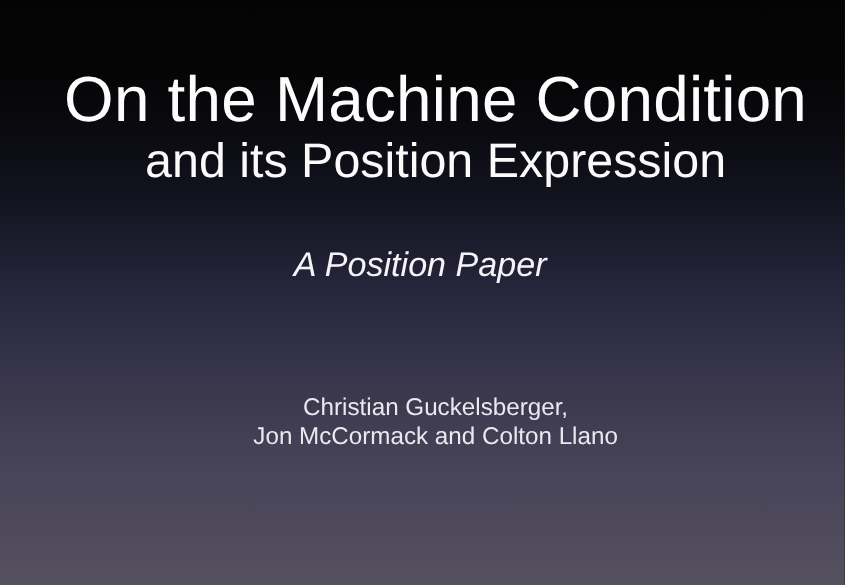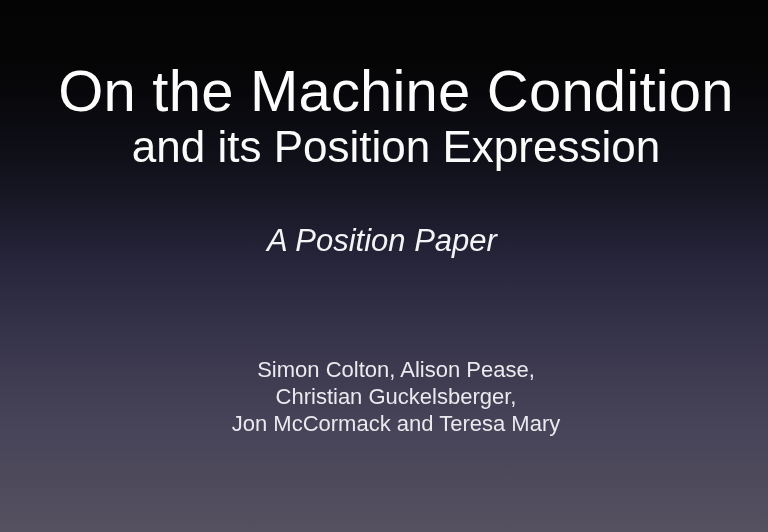--- a/index.html
+++ b/index.html
@@ -72,17 +72,16 @@
   }
 </style>
 </head>
 <body>
 
 <div class="slide">
   <h1 class="title-line1">On the Machine Condition</h1>
   <h2 class="title-line2">and its Position Expression</h2>
   <div class="position-paper">A Position Paper</div>
   <div class="authors">
-    <div>Simon Colton, Alison Pease,</div>
     <div>Christian Guckelsberger,</div>
-    <div>Jon McCormack and Teresa Mary</div>
+    <div>Jon McCormack and Colton Llano</div>
   </div>
 </div>
 
 </body></html>

